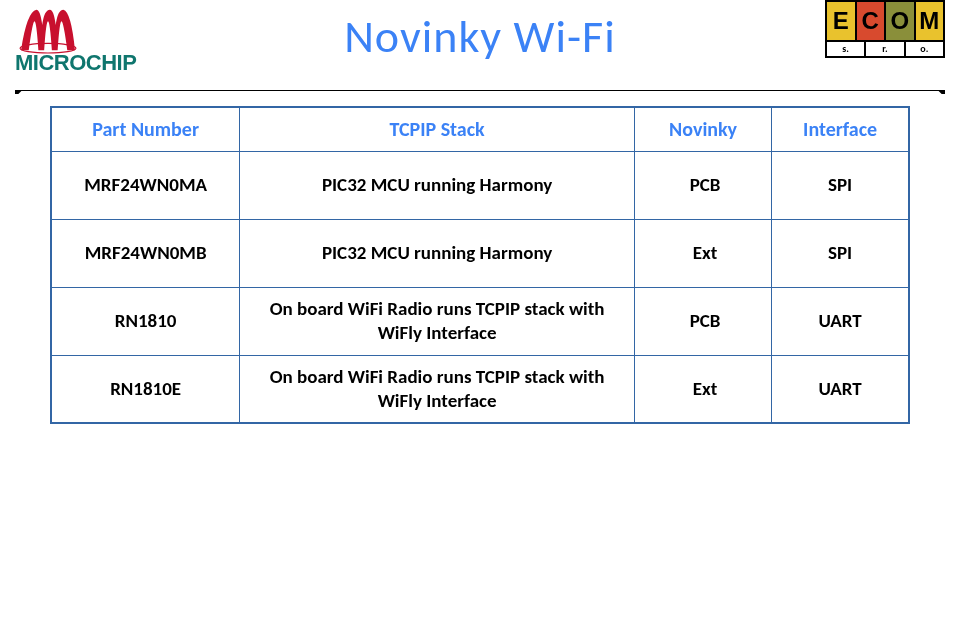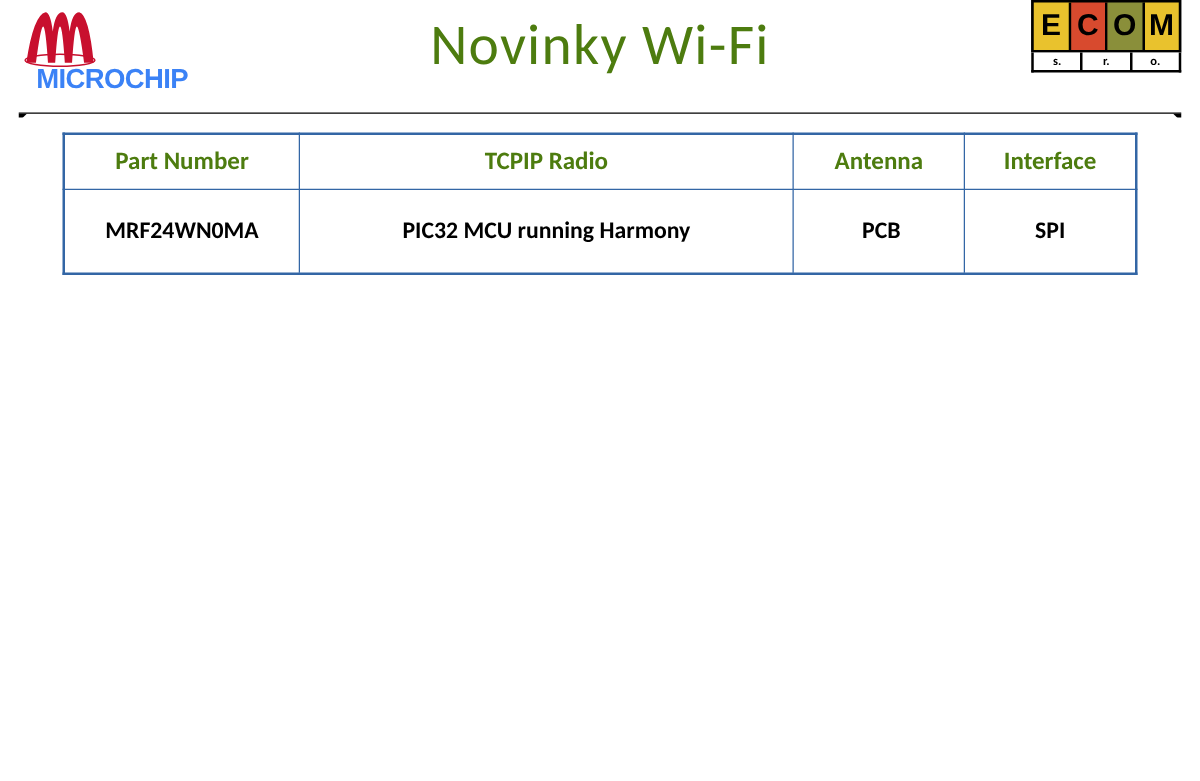--- a/index.html
+++ b/index.html
@@ -26,21 +26,21 @@
     position: absolute;
     right: 15px;
     top: 0;
     width: 120px;
     height: 70px;
   }
   .title {
     text-align: center;
     font-size: 46px;
     font-weight: 400;
-    color: #4d7c0f;
+    color: #3b82f6;
     padding-top: 8px;
     letter-spacing: 1px;
   }
   .divider {
     margin: 0 15px;
     border: none;
     border-top: 1px solid #000;
     height: 4px;
     position: relative;
   }
@@ -64,21 +64,21 @@
     border-collapse: collapse;
     border: 2px solid #3366a5;
   }
   th, td {
     border: 1px solid #3366a5;
     padding: 8px 12px;
     text-align: center;
     vertical-align: middle;
   }
   th {
-    color: #4d7c0f;
+    color: #3b82f6;
     font-weight: 700;
     font-size: 20px;
     height: 44px;
   }
   td {
     color: #000;
     font-weight: 700;
     font-size: 19px;
     height: 68px;
     line-height: 1.25;
@@ -91,26 +91,26 @@
   
   .mc-swoosh {
     width: 58px;
     height: 52px;
     position: absolute;
     left: 4px;
     top: 2px;
   }
   .mc-text {
     position: absolute;
-    left: 14px;
+    left: 0;
     top: 50px;
     font-family: Arial, sans-serif;
     font-weight: 900;
     font-size: 22px;
-    color: #3b82f6;
+    color: #0f766e;
     letter-spacing: -0.5px;
   }
 
   
   .ecom-box {
     width: 120px;
     height: 55px;
     position: relative;
   }
   .ecom-letters {
@@ -183,27 +183,45 @@
   </div>
 </div>
 
 <hr class="divider">
 
 <div class="table-wrap">
   <table>
     <thead>
       <tr>
         <th>Part Number</th>
-        <th>TCPIP Radio</th>
-        <th>Antenna</th>
+        <th>TCPIP Stack</th>
+        <th>Novinky</th>
         <th>Interface</th>
       </tr>
     </thead>
     <tbody>
       <tr>
         <td class="part">MRF24WN0MA</td>
         <td class="stack">PIC32 MCU running Harmony</td>
         <td class="ant">PCB</td>
         <td class="iface">SPI</td>
       </tr>
+      <tr>
+        <td class="part">MRF24WN0MB</td>
+        <td class="stack">PIC32 MCU running Harmony</td>
+        <td class="ant">Ext</td>
+        <td class="iface">SPI</td>
+      </tr>
+      <tr>
+        <td class="part">RN1810</td>
+        <td class="stack">On board WiFi Radio runs TCPIP stack with WiFly Interface</td>
+        <td class="ant">PCB</td>
+        <td class="iface">UART</td>
+      </tr>
+      <tr>
+        <td class="part">RN1810E</td>
+        <td class="stack">On board WiFi Radio runs TCPIP stack with WiFly Interface</td>
+        <td class="ant">Ext</td>
+        <td class="iface">UART</td>
+      </tr>
     </tbody>
   </table>
 </div>
 
 </body></html>

